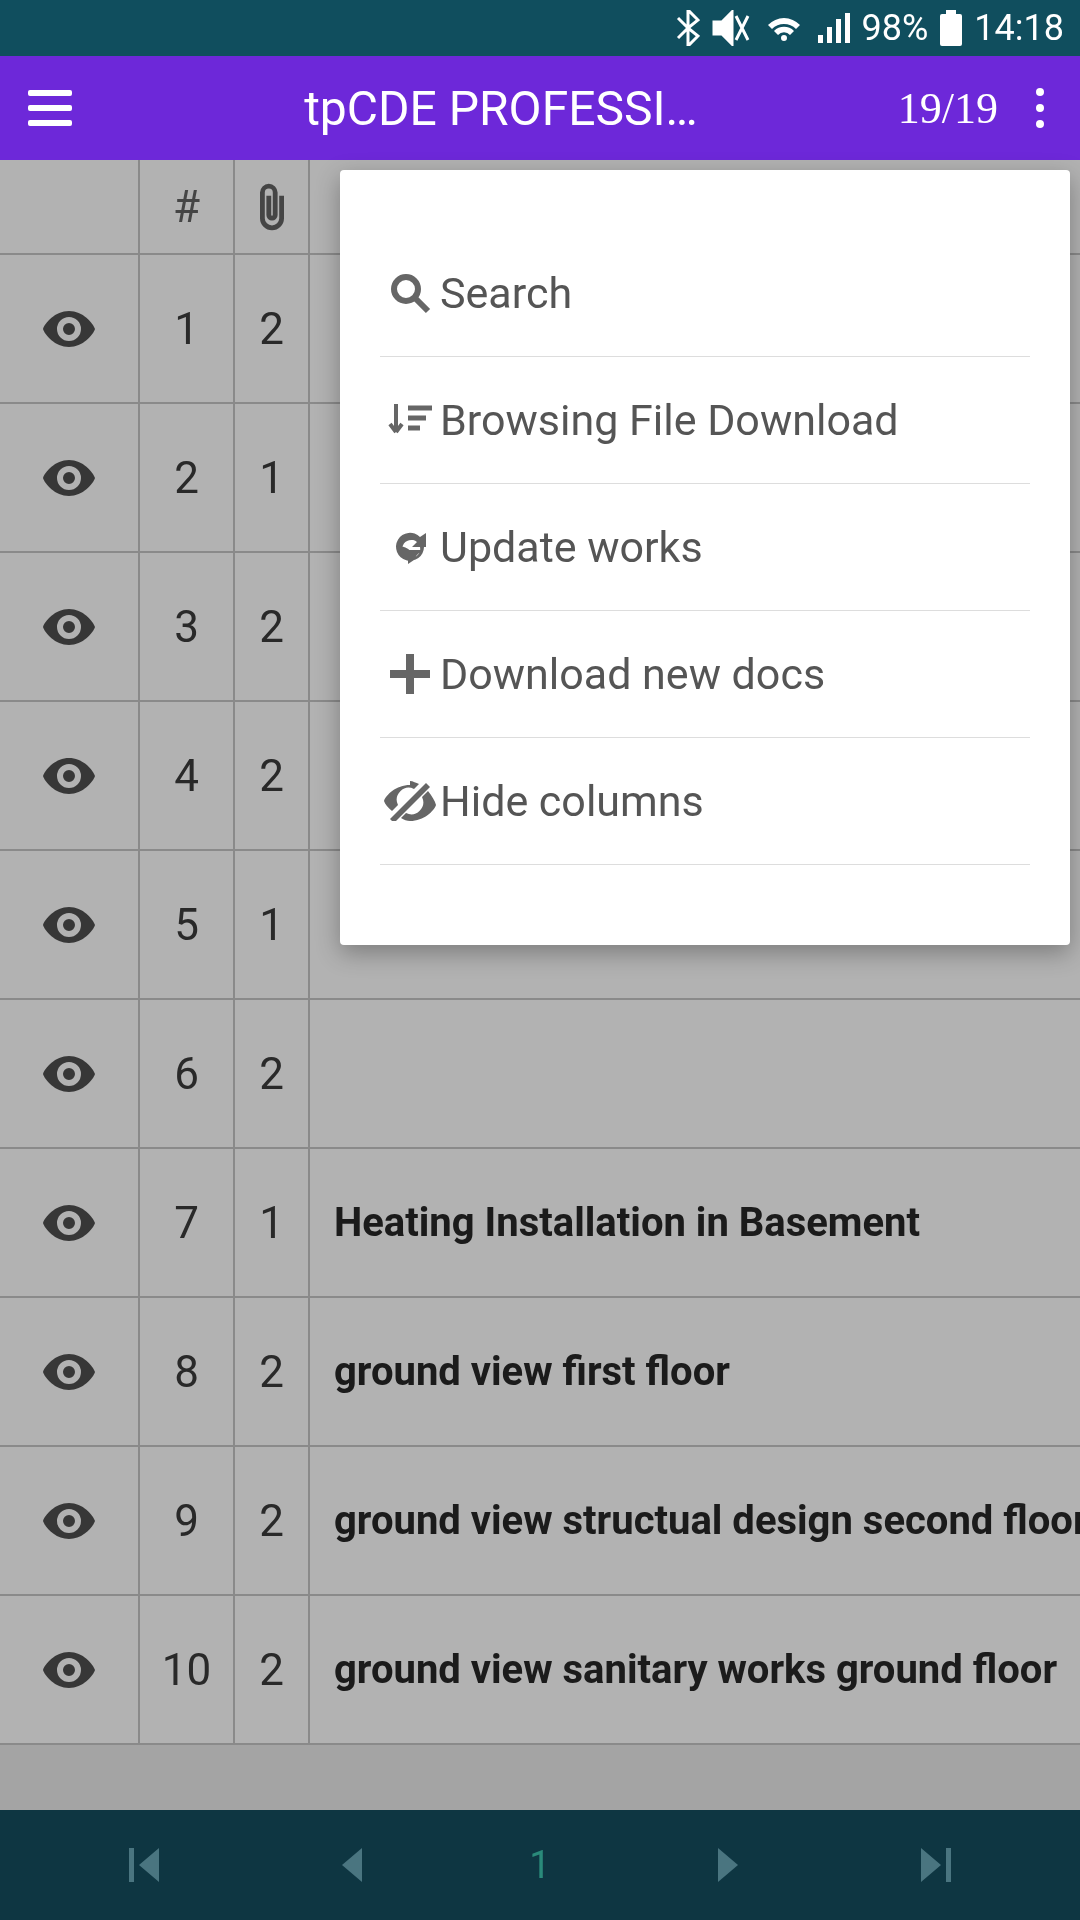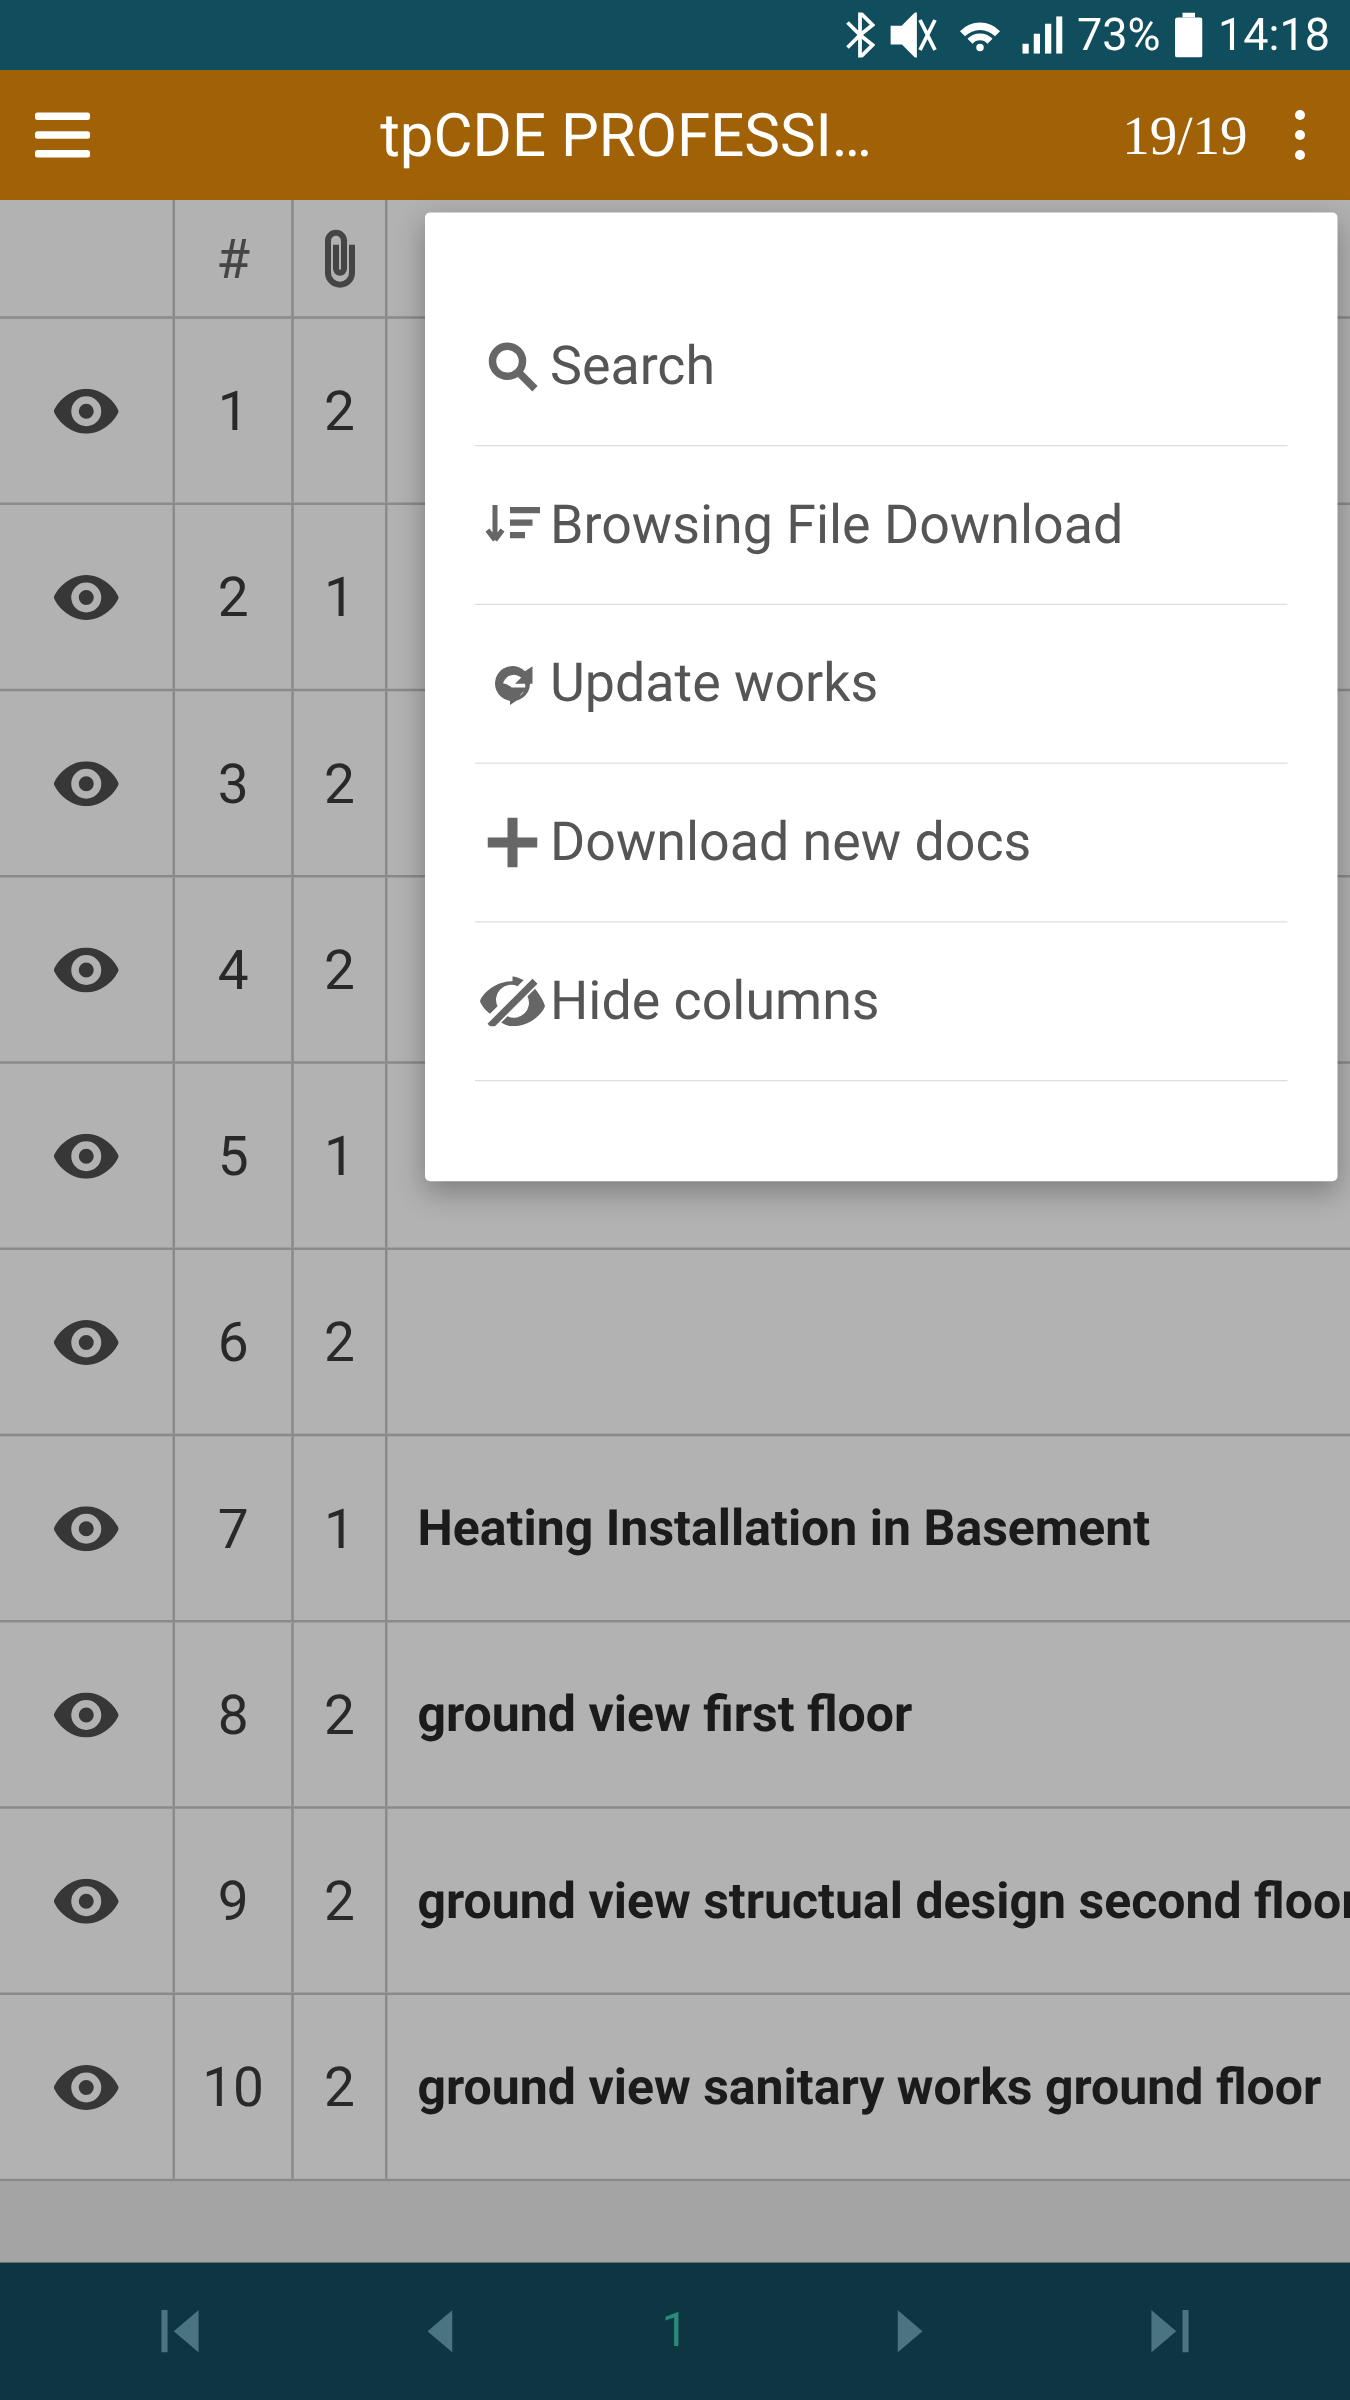--- a/index.html
+++ b/index.html
@@ -25,21 +25,21 @@
   color: white;
   font-size: 36px;
   gap: 12px;
 }
 .status-bar .icon {
   display: inline-flex;
   align-items: center;
 }
 .app-bar {
   height: 104px;
-  background: #a16207;
+  background: #6d28d9;
   display: flex;
   align-items: center;
   padding: 0 28px;
   color: white;
 }
 .hamburger {
   width: 44px;
   height: 44px;
   display: flex;
   flex-direction: column;
@@ -228,21 +228,21 @@
   <span class="icon">
     <svg width="40" height="30" viewBox="0 0 40 30" fill="white">
         <path d="M20 28a3 3 0 100-6 3 3 0 000 6zm-10-10a14 14 0 0120 0l-4 4a8 8 0 00-12 0zm-6-6a22 22 0 0132 0l-4 4a17 17 0 00-24 0z"></path>
       </svg>
   </span>
   <span class="icon">
     <svg width="34" height="30" viewBox="0 0 34 30" fill="white">
         <path d="M2 22h5v8H2zm9-8h5v16h-5zm9-8h5v24h-5zm9-6h5v30h-5z"></path>
       </svg>
   </span>
-  <span>73%</span>
+  <span>98%</span>
   <span class="icon">
     <svg width="22" height="36" viewBox="0 0 22 36" fill="white">
         <rect x="0" y="4" width="22" height="32" rx="2"></rect>
         <rect x="6" y="0" width="10" height="4"></rect>
       </svg>
   </span>
   <span>14:18</span>
 </div>
 
 <div class="app-bar">

